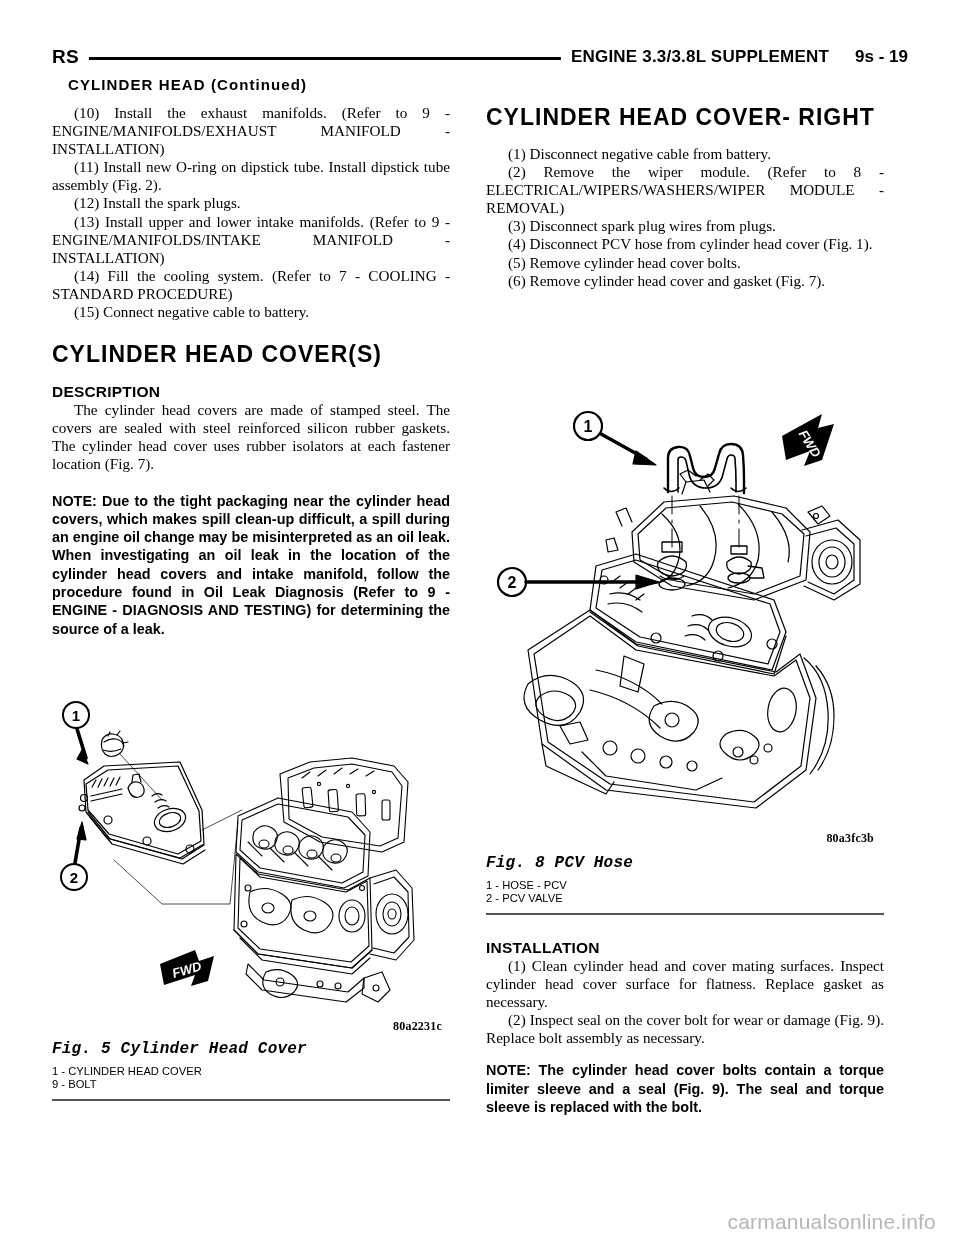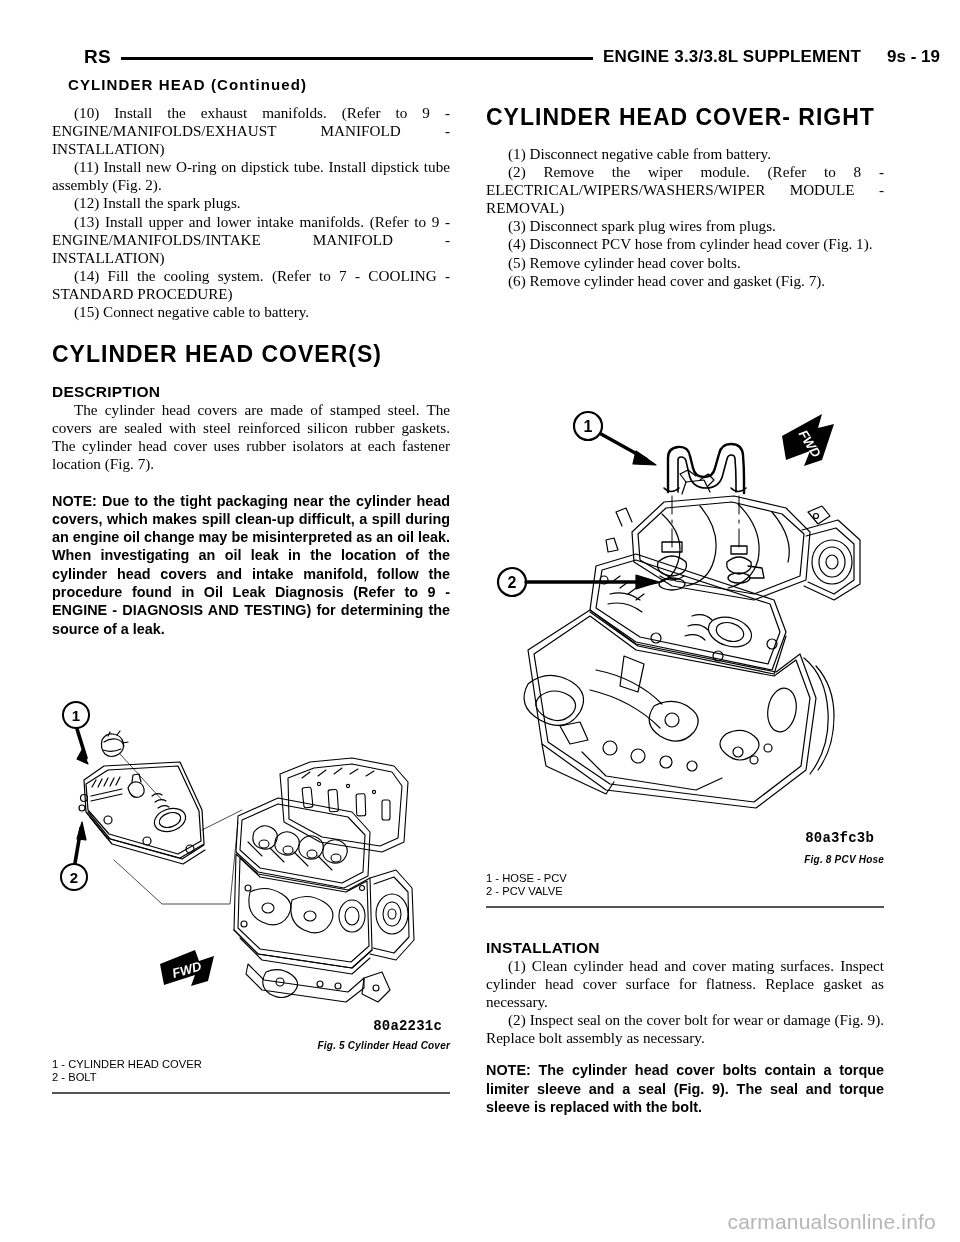--- a/index.html
+++ b/index.html
@@ -26,21 +26,20 @@
   
   .header {
     position: absolute;
     left: 52px;
     top: 44px;
     width: 856px;
     height: 26px;
     display: flex;
     align-items: center;
     font-family: "Liberation Sans", sans-serif;
-    margin-left: 32px;
   }
   .header-left {
     font-weight: bold;
     font-size: 19px;
     letter-spacing: 0.3px;
     white-space: nowrap;
   }
   .header-rule {
     flex: 1 1 auto;
     height: 3px;
@@ -120,32 +119,32 @@
   .sp-18 { height: 18px; }
   .sp-20 { height: 20px; }
 
   
   .figure-block { position: absolute; width: 398px; }
   .fig-art { position: relative; width: 398px; }
   .fig-art svg { display: block; width: 100%; height: 100%; }
 
   .fig-id {
     position: absolute;
-    font-family: Liberation Mono, monospace;
-    font-weight: bold;
-    font-size: 14px;
+    font-family: Liberation Serif, serif;
+    font-weight: bold;
+    font-size: 12px;
     letter-spacing: 0.2px;
     color: #000;
   }
   .fig-caption {
-    text-align: right;
-    font-family: Liberation Sans, sans-serif;
+    text-align: left;
+    font-family: Liberation Mono, monospace;
     font-weight: bold;
     font-style: italic;
-    font-size: 10px;
+    font-size: 16px;
     letter-spacing: 0.2px;
     margin-top: 2px;
   }
   .fig-legend {
     font-family: "Liberation Sans", sans-serif;
     font-size: 11.2px;
     line-height: 13.4px;
     margin-top: 7px;
   }
   .fig-rule {
@@ -314,21 +313,21 @@
             <circle cx="192" cy="232" r="3"></circle>
             <circle cx="310" cy="196" r="2.5"></circle>
           </g>
         </g>
       </svg>
       <div class="fig-id" style="right:8px; bottom:4px;">80a2231c</div>
     </div>
     <div class="fig-caption">Fig. 5 Cylinder Head Cover</div>
     <div class="fig-legend">
       <div>1 - CYLINDER HEAD COVER</div>
-      <div>2 - BOLT</div>
+      <div>9 - BOLT</div>
     </div>
     <div class="fig-rule"></div>
   </div>
 
   <div class="col col-right">
     <h1 class="sect">CYLINDER HEAD COVER- RIGHT</h1>
     <div class="sp-14"></div>
     <p class="body">(1) Disconnect negative cable from battery.</p>
     <p class="body">(2) Remove the wiper module. (Refer to 8 - ELECTRICAL/WIPERS/WASHERS/WIPER MODULE - REMOVAL)</p>
     <p class="body">(3) Disconnect spark plug wires from plugs.</p>

